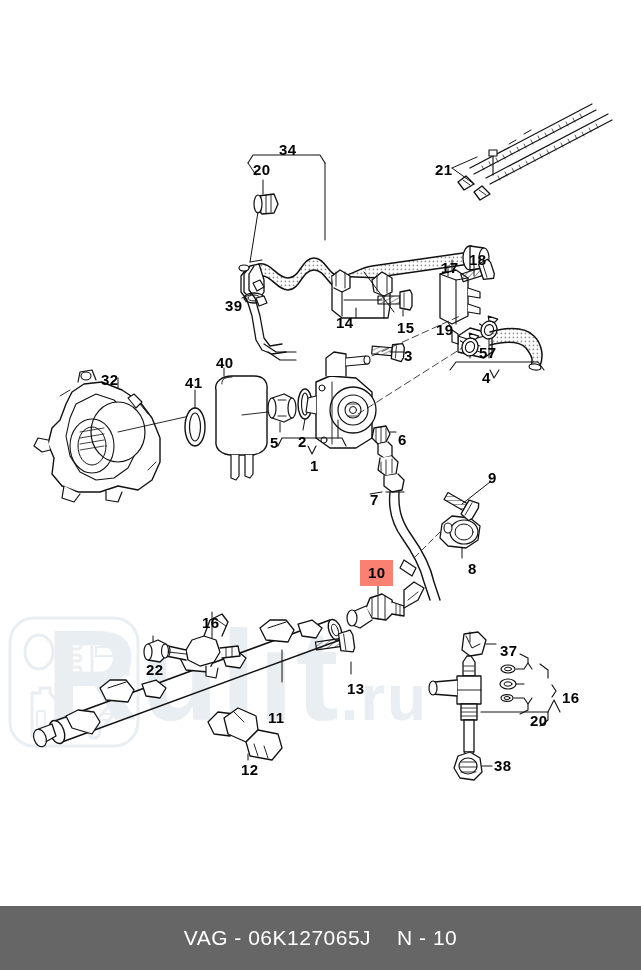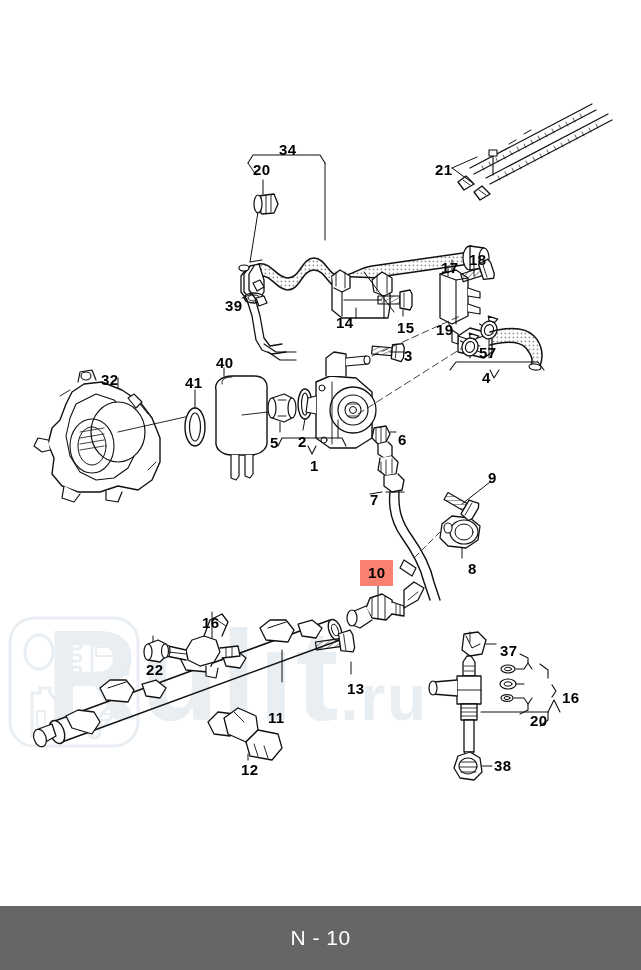--- a/index.html
+++ b/index.html
@@ -615,17 +615,18 @@
     <div class="callout" style="left:562px; top:690px;">16</div>
     <div class="callout" style="left:347px; top:681px;">13</div>
     <div class="callout" style="left:268px; top:690px;margin-top:20px;">11</div>
     <div class="callout" style="left:241px; top:762px;">12</div>
     <div class="callout" style="left:494px; top:758px;">38</div>
 
   </div>
 
   <div id="footer-bar">
     <div id="footer-inner">
+      <span id="footer-partno">VAG - 06K127065J</span>
       <span id="footer-page">N - 10</span>
     </div>
   </div>
 
 </div>
 
 </body></html>

